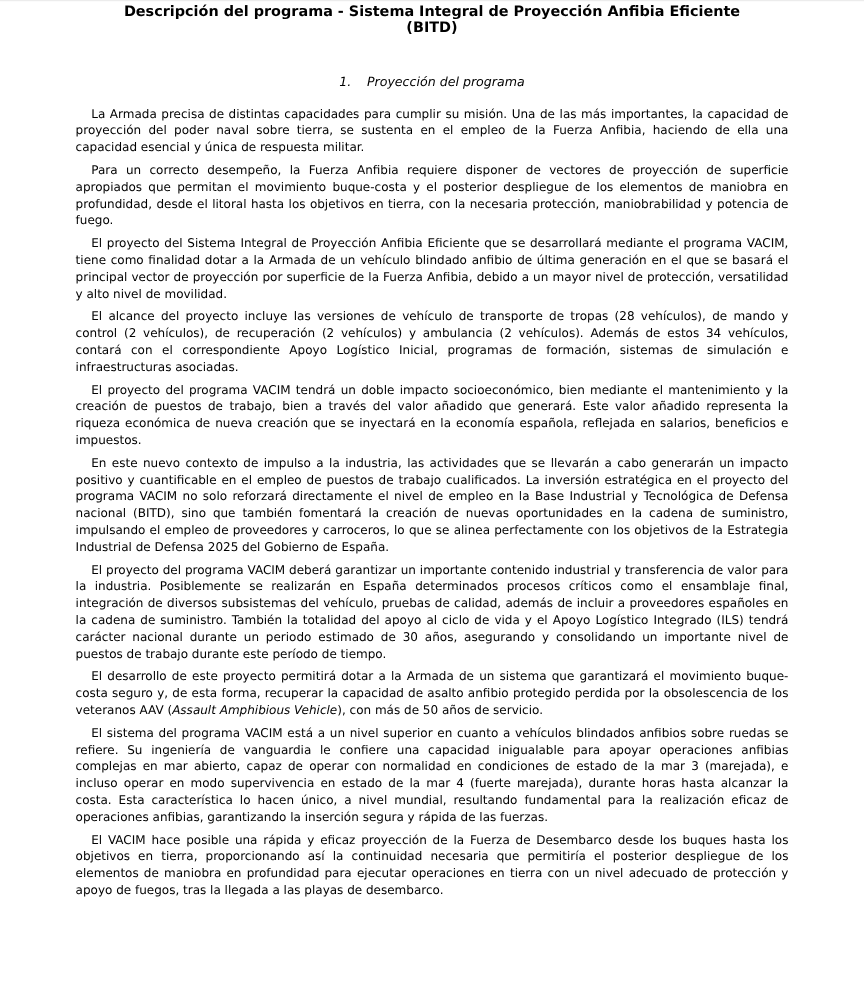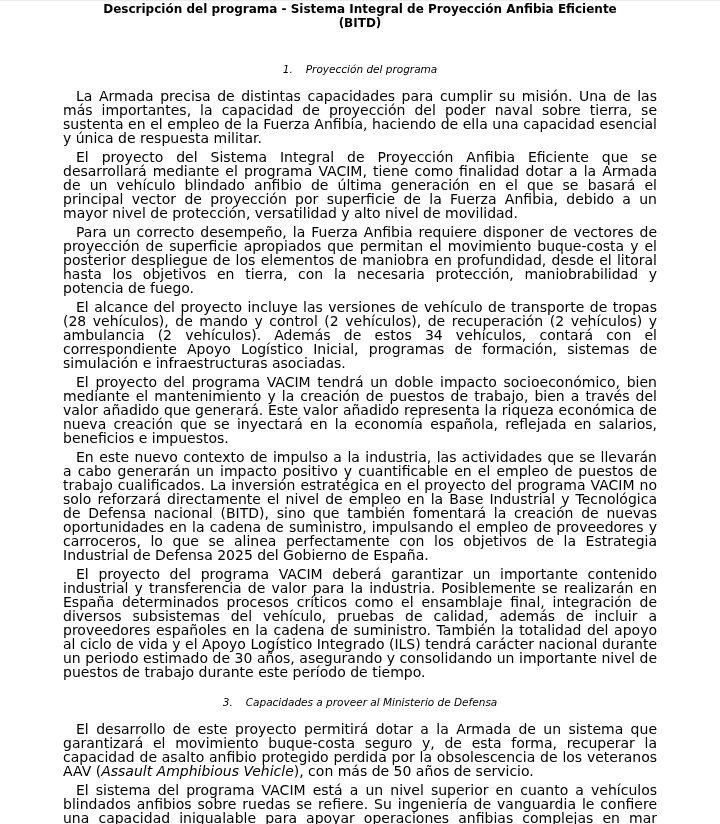--- a/index.html
+++ b/index.html
@@ -38,21 +38,21 @@
   }
   .section-heading .heading-num {
     display: inline-block;
   }
   .section-heading .heading-text {
     display: inline-block;
     margin-left: 13px;
   }
   .body-par {
     text-align: justify;
-    font-size: 14px;
+    font-size: 10px;
     line-height: 14px;
     margin: 0 0 5px 0;
     text-indent: 13px;
   }
   .body-par .inline-italic {
     font-style: italic;
   }
   .title-gap {
     height: 16px;
   }
@@ -67,31 +67,28 @@
     <span>(BITD)</span>
   </h1>
 
   <div class="title-gap"></div>
 
   <div class="section-heading">
     <span class="heading-num">1.</span><span class="heading-text">Proyección del programa</span>
   </div>
 
   <p class="body-par">La Armada precisa de distintas capacidades para cumplir su misión. Una de las más importantes, la capacidad de proyección del poder naval sobre tierra, se sustenta en el empleo de la Fuerza Anfibia, haciendo de ella una capacidad esencial y única de respuesta militar.</p>
+  <p class="body-par">Para un correcto desempeño, la Fuerza Anfibia requiere disponer de vectores de proyección de superficie apropiados que permitan el movimiento buque-costa y el posterior despliegue de los elementos de maniobra en profundidad, desde el litoral hasta los objetivos en tierra, con la necesaria protección, maniobrabilidad y potencia de fuego.</p>
   <p class="body-par">El proyecto del Sistema Integral de Proyección Anfibia Eficiente que se desarrollará mediante el programa VACIM, tiene como finalidad dotar a la Armada de un vehículo blindado anfibio de última generación en el que se basará el principal vector de proyección por superficie de la Fuerza Anfibia, debido a un mayor nivel de protección, versatilidad y alto nivel de movilidad.</p>
-  <p class="body-par">Para un correcto desempeño, la Fuerza Anfibia requiere disponer de vectores de proyección de superficie apropiados que permitan el movimiento buque-costa y el posterior despliegue de los elementos de maniobra en profundidad, desde el litoral hasta los objetivos en tierra, con la necesaria protección, maniobrabilidad y potencia de fuego.</p>
   <p class="body-par">El alcance del proyecto incluye las versiones de vehículo de transporte de tropas (28 vehículos), de mando y control (2 vehículos), de recuperación (2 vehículos) y ambulancia (2 vehículos). Además de estos 34 vehículos, contará con el correspondiente Apoyo Logístico Inicial, programas de formación, sistemas de simulación e infraestructuras asociadas.</p>
 
 
   <p class="body-par">El proyecto del programa VACIM tendrá un doble impacto socioeconómico, bien mediante el mantenimiento y la creación de puestos de trabajo, bien a través del valor añadido que generará. Este valor añadido representa la riqueza económica de nueva creación que se inyectará en la economía española, reflejada en salarios, beneficios e impuestos.</p>
   <p class="body-par">En este nuevo contexto de impulso a la industria, las actividades que se llevarán a cabo generarán un impacto positivo y cuantificable en el empleo de puestos de trabajo cualificados. La inversión estratégica en el proyecto del programa VACIM no solo reforzará directamente el nivel de empleo en la Base Industrial y Tecnológica de Defensa nacional (BITD), sino que también fomentará la creación de nuevas oportunidades en la cadena de suministro, impulsando el empleo de proveedores y carroceros, lo que se alinea perfectamente con los objetivos de la Estrategia Industrial de Defensa 2025 del Gobierno de España.</p>
   <p class="body-par">El proyecto del programa VACIM deberá garantizar un importante contenido industrial y transferencia de valor para la industria. Posiblemente se realizarán en España determinados procesos críticos como el ensamblaje final, integración de diversos subsistemas del vehículo, pruebas de calidad, además de incluir a proveedores españoles en la cadena de suministro. También la totalidad del apoyo al ciclo de vida y el Apoyo Logístico Integrado (ILS) tendrá carácter nacional durante un periodo estimado de 30 años, asegurando y consolidando un importante nivel de puestos de trabajo durante este período de tiempo.</p>
 
-  <div class="section-heading">
-    <span class="heading-num">3.</span><span class="heading-text">Capacidades a proveer al Ministerio de Defensa</span>
-  </div>
 
   <p class="body-par"><span>El desarrollo de este proyecto permitirá dotar a la Armada de un sistema que garantizará el movimiento buque-costa seguro y, de esta forma, recuperar la capacidad de asalto anfibio protegido perdida por la obsolescencia de los veteranos AAV (</span><span class="inline-italic">Assault Amphibious Vehicle</span><span>), con más de 50 años de servicio.</span></p>
 
   <p class="body-par">El sistema del programa VACIM está a un nivel superior en cuanto a vehículos blindados anfibios sobre ruedas se refiere. Su ingeniería de vanguardia le confiere una capacidad inigualable para apoyar operaciones anfibias complejas en mar abierto, capaz de operar con normalidad en condiciones de estado de la mar 3 (marejada), e incluso operar en modo supervivencia en estado de la mar 4 (fuerte marejada), durante horas hasta alcanzar la costa. Esta característica lo hacen único, a nivel mundial, resultando fundamental para la realización eficaz de operaciones anfibias, garantizando la inserción segura y rápida de las fuerzas.</p>
   <p class="body-par">El VACIM hace posible una rápida y eficaz proyección de la Fuerza de Desembarco desde los buques hasta los objetivos en tierra, proporcionando así la continuidad necesaria que permitiría el posterior despliegue de los elementos de maniobra en profundidad para ejecutar operaciones en tierra con un nivel adecuado de protección y apoyo de fuegos, tras la llegada a las playas de desembarco.</p>
 
 </div>
 
 </body></html>

